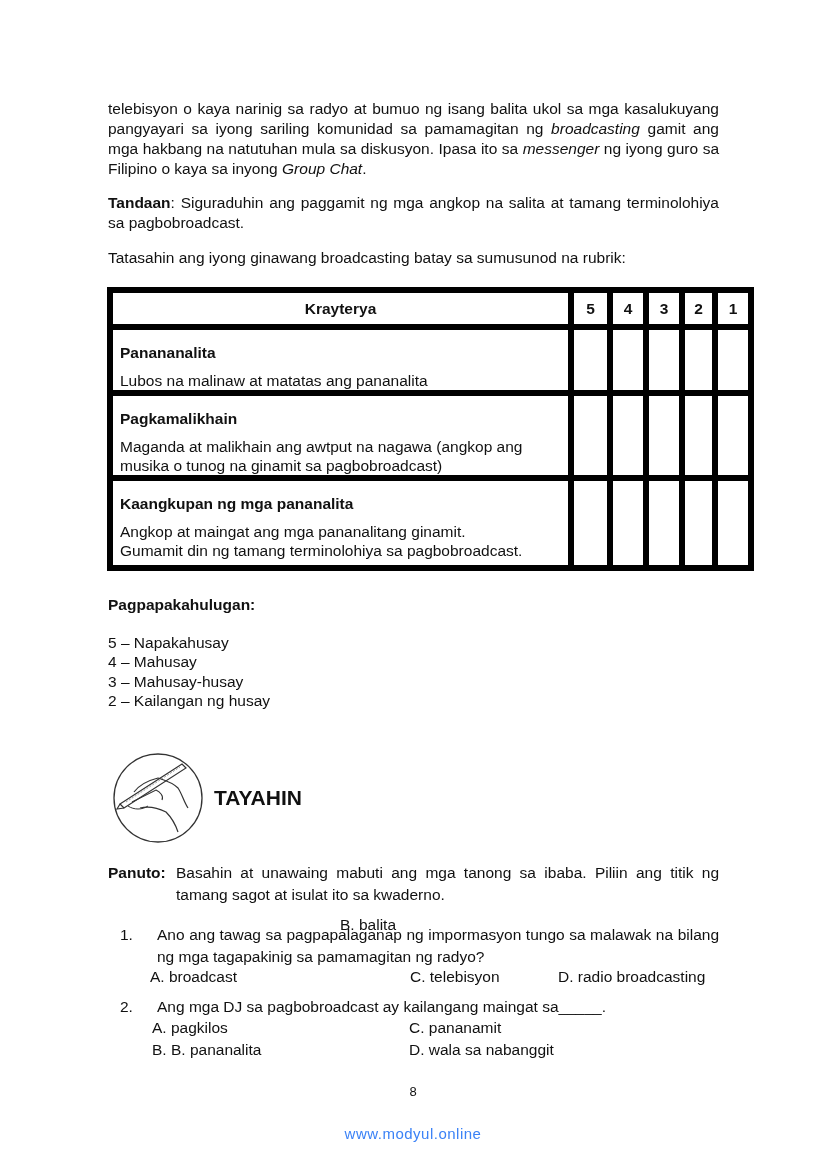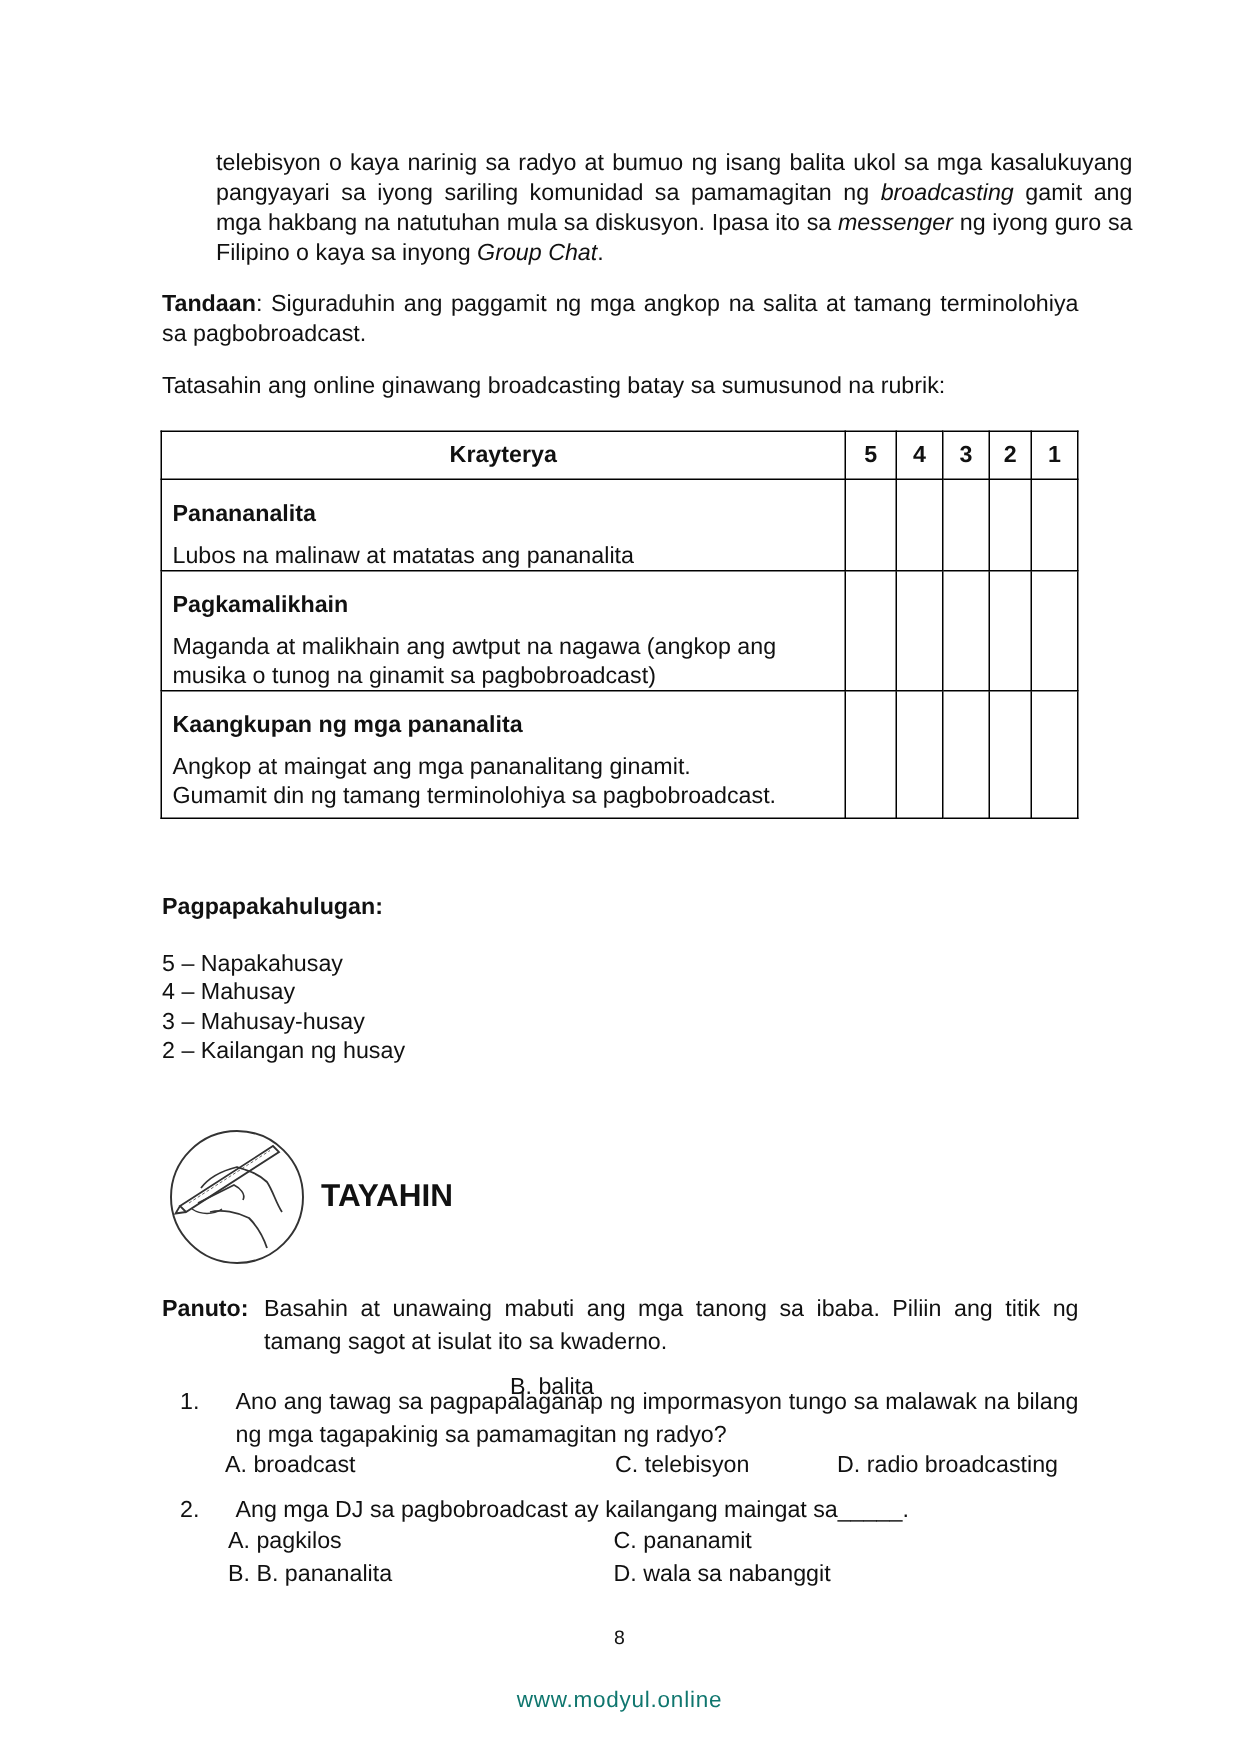--- a/index.html
+++ b/index.html
@@ -15,21 +15,21 @@
     .para.last-left { text-align-last: left; }
     .b { font-weight: bold; }
     .i { font-style: italic; }
 
     
     .rubric {
       position: absolute; left: 107px; top: 287px;
       border-collapse: collapse; font-size: 15.5px;
     }
     .rubric td, .rubric th {
-      border: 1px solid #000000; padding: 0; vertical-align: top;
+      border: 6px solid #000000; padding: 0; vertical-align: top;
     }
     .rubric th { font-weight: bold; height: 31px; vertical-align: middle; text-align: center; }
     .rubric .crit { width: 448px; padding-left: 7px; }
     .rubric .c5 { width: 33px; } .rubric .c4 { width: 30px; } .rubric .c3 { width: 30px; }
     .rubric .c2 { width: 27px; } .rubric .c1 { width: 30px; }
     .crit-title { font-weight: bold; line-height: 19px; margin-top: 13px; }
     .crit-desc { line-height: 19px; margin-top: 9px; }
     .r1 td { height: 48px; } .r2 td { height: 67px; } .r3 td { height: 48px; } .r4 td { height: 84px; }
 
     .legend-title { position: absolute; left: 108px; top: 596px; font-size: 15.5px; font-weight: bold; }
@@ -41,36 +41,36 @@
     .panuto { position: absolute; left: 108px; top: 862px; width: 611px; font-size: 15.5px; line-height: 22px; }
     .panuto-label { font-weight: bold; position: absolute; left: 0; top: 0; }
     .panuto-text { position: absolute; left: 68px; top: 0; width: 543px; text-align: justify; }
 
     .q { position: absolute; font-size: 15.5px; line-height: 22px; }
     .q-num { position: absolute; left: 120px; }
     .q-text { position: absolute; left: 157px; width: 562px; text-align: justify; }
     .opt { position: absolute; font-size: 15.5px; }
 
     .page-num { position: absolute; left: 0; width: 826px; top: 1084px; text-align: center; font-size: 13px; }
-    .watermark { position: absolute; left: 0; width: 826px; top: 1125px; text-align: center; font-size: 15px; color: #0f766e; letter-spacing: 0.5px; }
+    .watermark { position: absolute; left: 0; width: 826px; top: 1125px; text-align: center; font-size: 15px; color: #3b82f6; letter-spacing: 0.5px; }
   </style>
 </head>
 <body>
 
 <div class="page">
 
-  <div class="para last-left" style="top:99px;margin-left:36px;">
+  <div class="para last-left" style="top:99px;">
     <span>telebisyon o kaya narinig sa radyo at bumuo ng isang balita ukol sa mga kasalukuyang pangyayari sa iyong sariling komunidad sa pamamagitan ng </span><span class="i">broadcasting</span><span> gamit ang mga hakbang na natutuhan mula sa diskusyon. Ipasa ito sa </span><span class="i">messenger</span><span> ng iyong guro sa Filipino o kaya sa inyong </span><span class="i">Group Chat</span><span>.</span>
   </div>
 
   <div class="para last-left" style="top:193px;">
     <span class="b">Tandaan</span><span>: Siguraduhin ang paggamit ng mga angkop na salita at tamang terminolohiya sa pagbobroadcast.</span>
   </div>
 
-  <div class="para" style="top:248px;">Tatasahin ang online ginawang broadcasting batay sa sumusunod na rubrik:</div>
+  <div class="para" style="top:248px;">Tatasahin ang iyong ginawang broadcasting batay sa sumusunod na rubrik:</div>
 
   <table class="rubric">
     <tbody>
         <tr>
       <th class="crit" style="text-align:center;padding-left:0;">Krayterya</th>
       <th class="c5">5</th>
       <th class="c4">4</th>
       <th class="c3">3</th>
       <th class="c2">2</th>
       <th class="c1">1</th>

